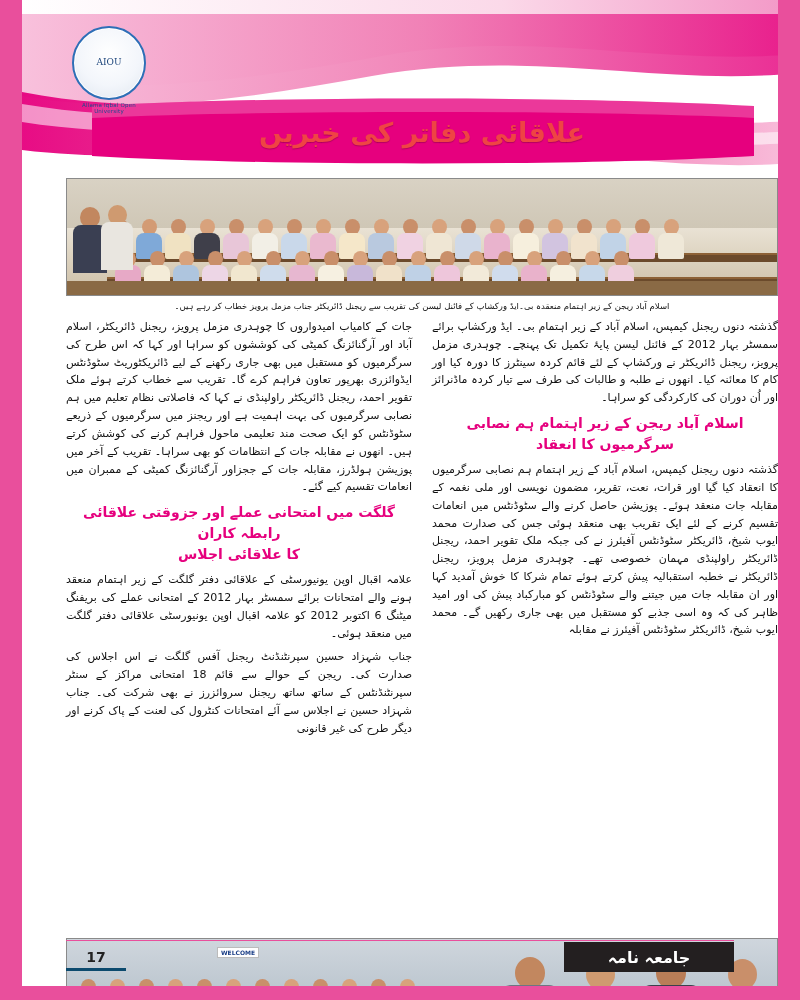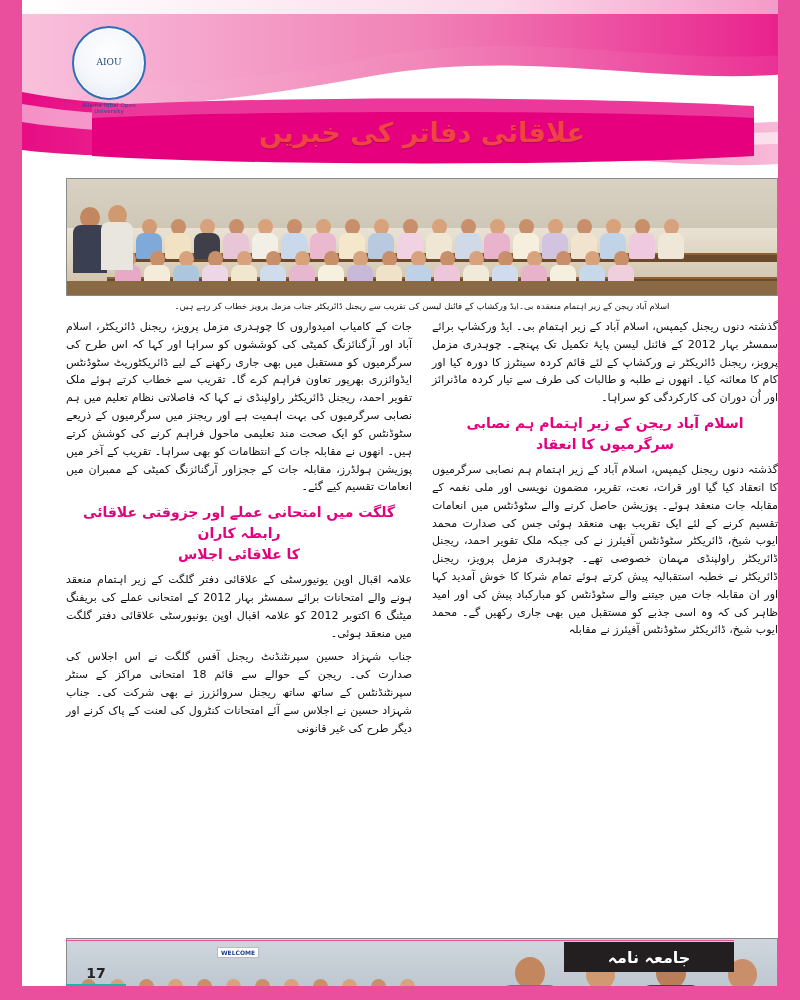--- a/index.html
+++ b/index.html
@@ -120,24 +120,24 @@
   }
 
   
   .footer{
     position:absolute; left:0px; right:0px; bottom:12px; height:34px;
   }
   .footer-line{
     position:absolute; left:22px; right:22px; top:0; height:1px; background:#e94f9c;
   }
   .page-num{
-    position:absolute; left:22px; top:21px; width:60px; height:26px;
+    position:absolute; left:22px; top:5px; width:60px; height:26px;
     display:flex; align-items:center; justify-content:center;
     font-size:14px; font-weight:bold; color:#222;
-    border-bottom:3px solid #14b8a6;
+    border-bottom:3px solid #0c4a6e;
   }
   .footer-brand{
     position:absolute; right:22px; top:2px; width:170px; height:30px;
     background:#231f20; color:#ffffff;
     display:flex; align-items:center; justify-content:center;
     font-size:16px; font-weight:bold; direction:rtl;
   }
 
   
   .scene{ position:absolute; inset:0; }

